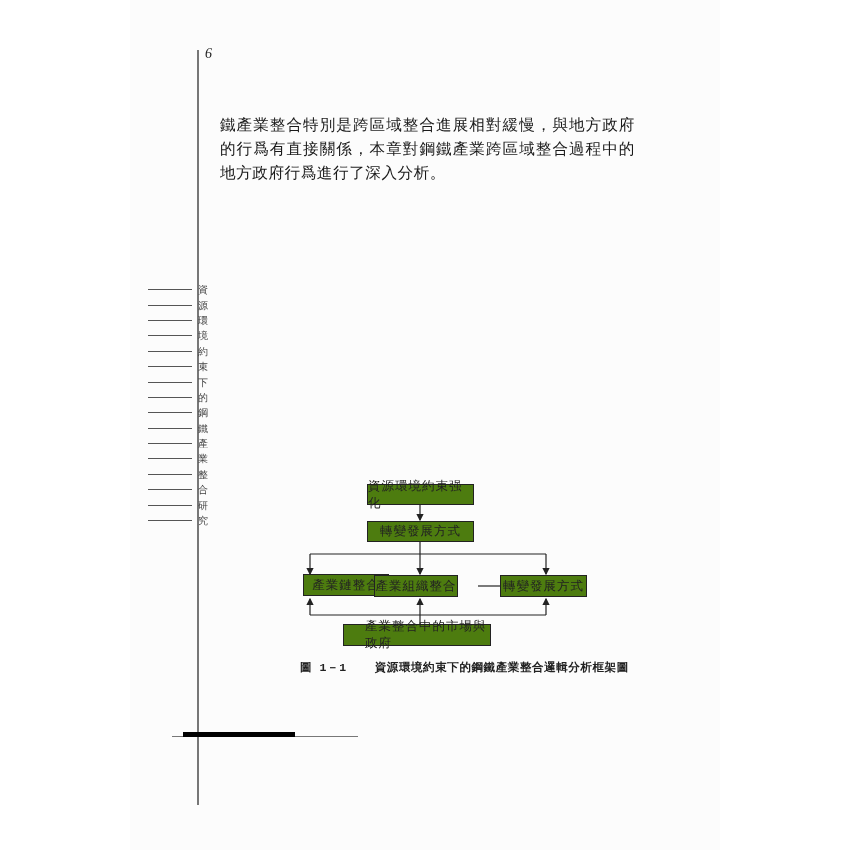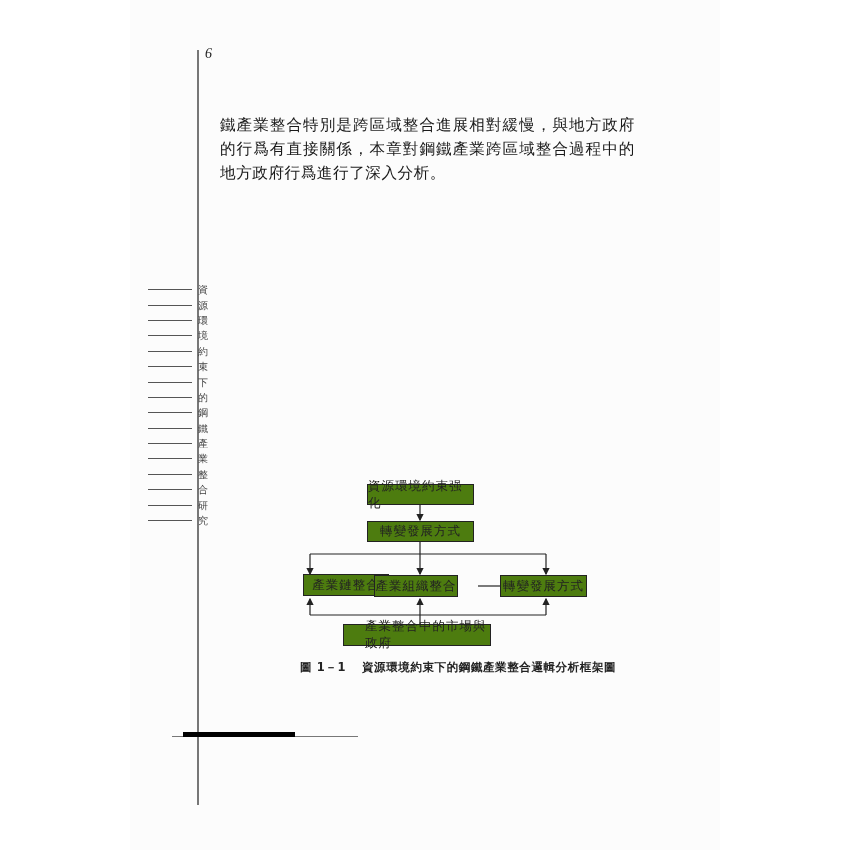--- a/index.html
+++ b/index.html
@@ -42,21 +42,21 @@
     position:absolute; border:1.5px solid #222; background:#4d7c0f;
     display:flex; align-items:center; justify-content:center;
     font-size:12.5px; letter-spacing:1px; color:#222;
     box-sizing:border-box; pointer-events:auto;
   }
   .caption {
     position:absolute; left:300px; top:660px;
     font-family: "DejaVu Sans", "Liberation Sans", sans-serif;
     font-size:11.5px; font-weight:bold; letter-spacing:0.6px; color:#222;
   }
-  .caption .lbl { margin-right:16px; }
+  .caption .lbl { margin-right:28px;font-family:Liberation Mono, monospace; }
   .bottom-hline {
     position:absolute; left:172px; top:736px; width:186px; height:1px; background:#777;
   }
   .bottom-bar {
     position:absolute; left:183px; top:732px; width:112px; height:5px; background:#000;
   }
 </style>
 </head>
 <body>
 

